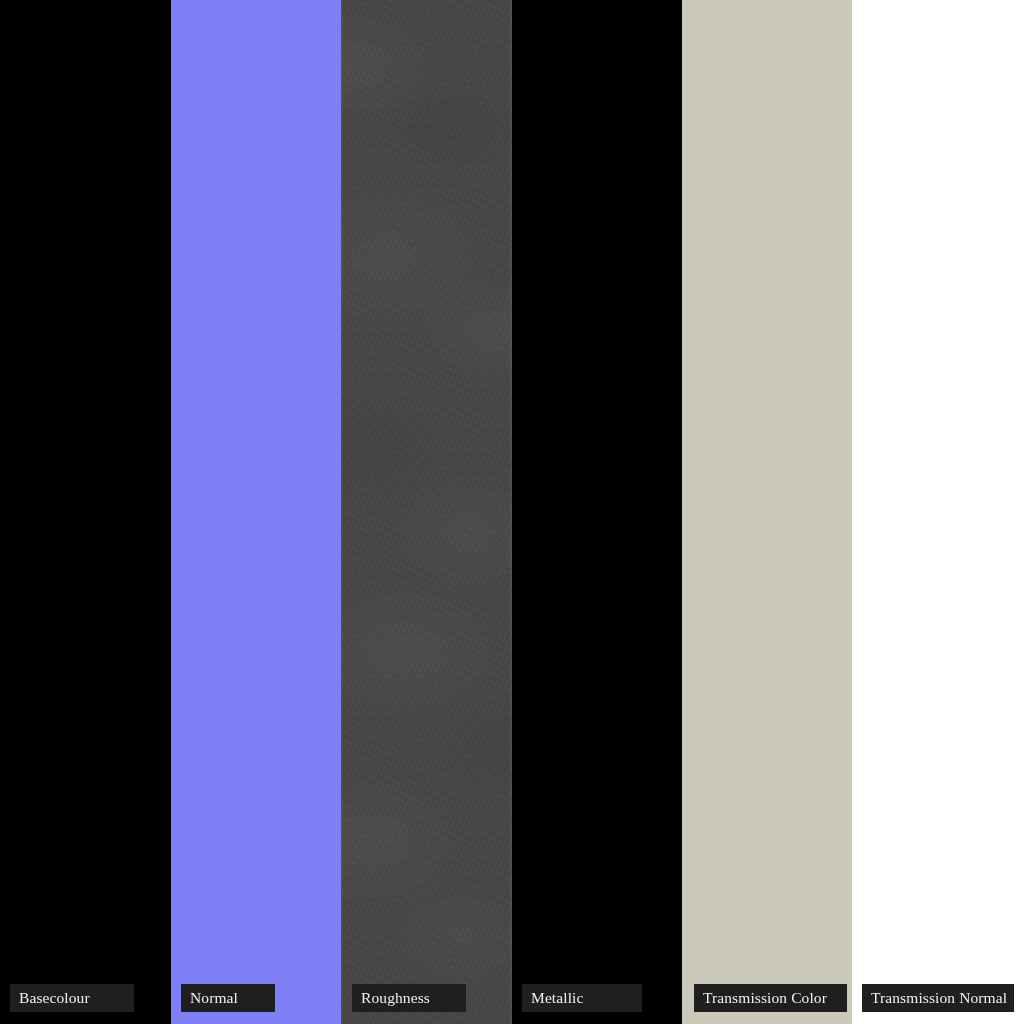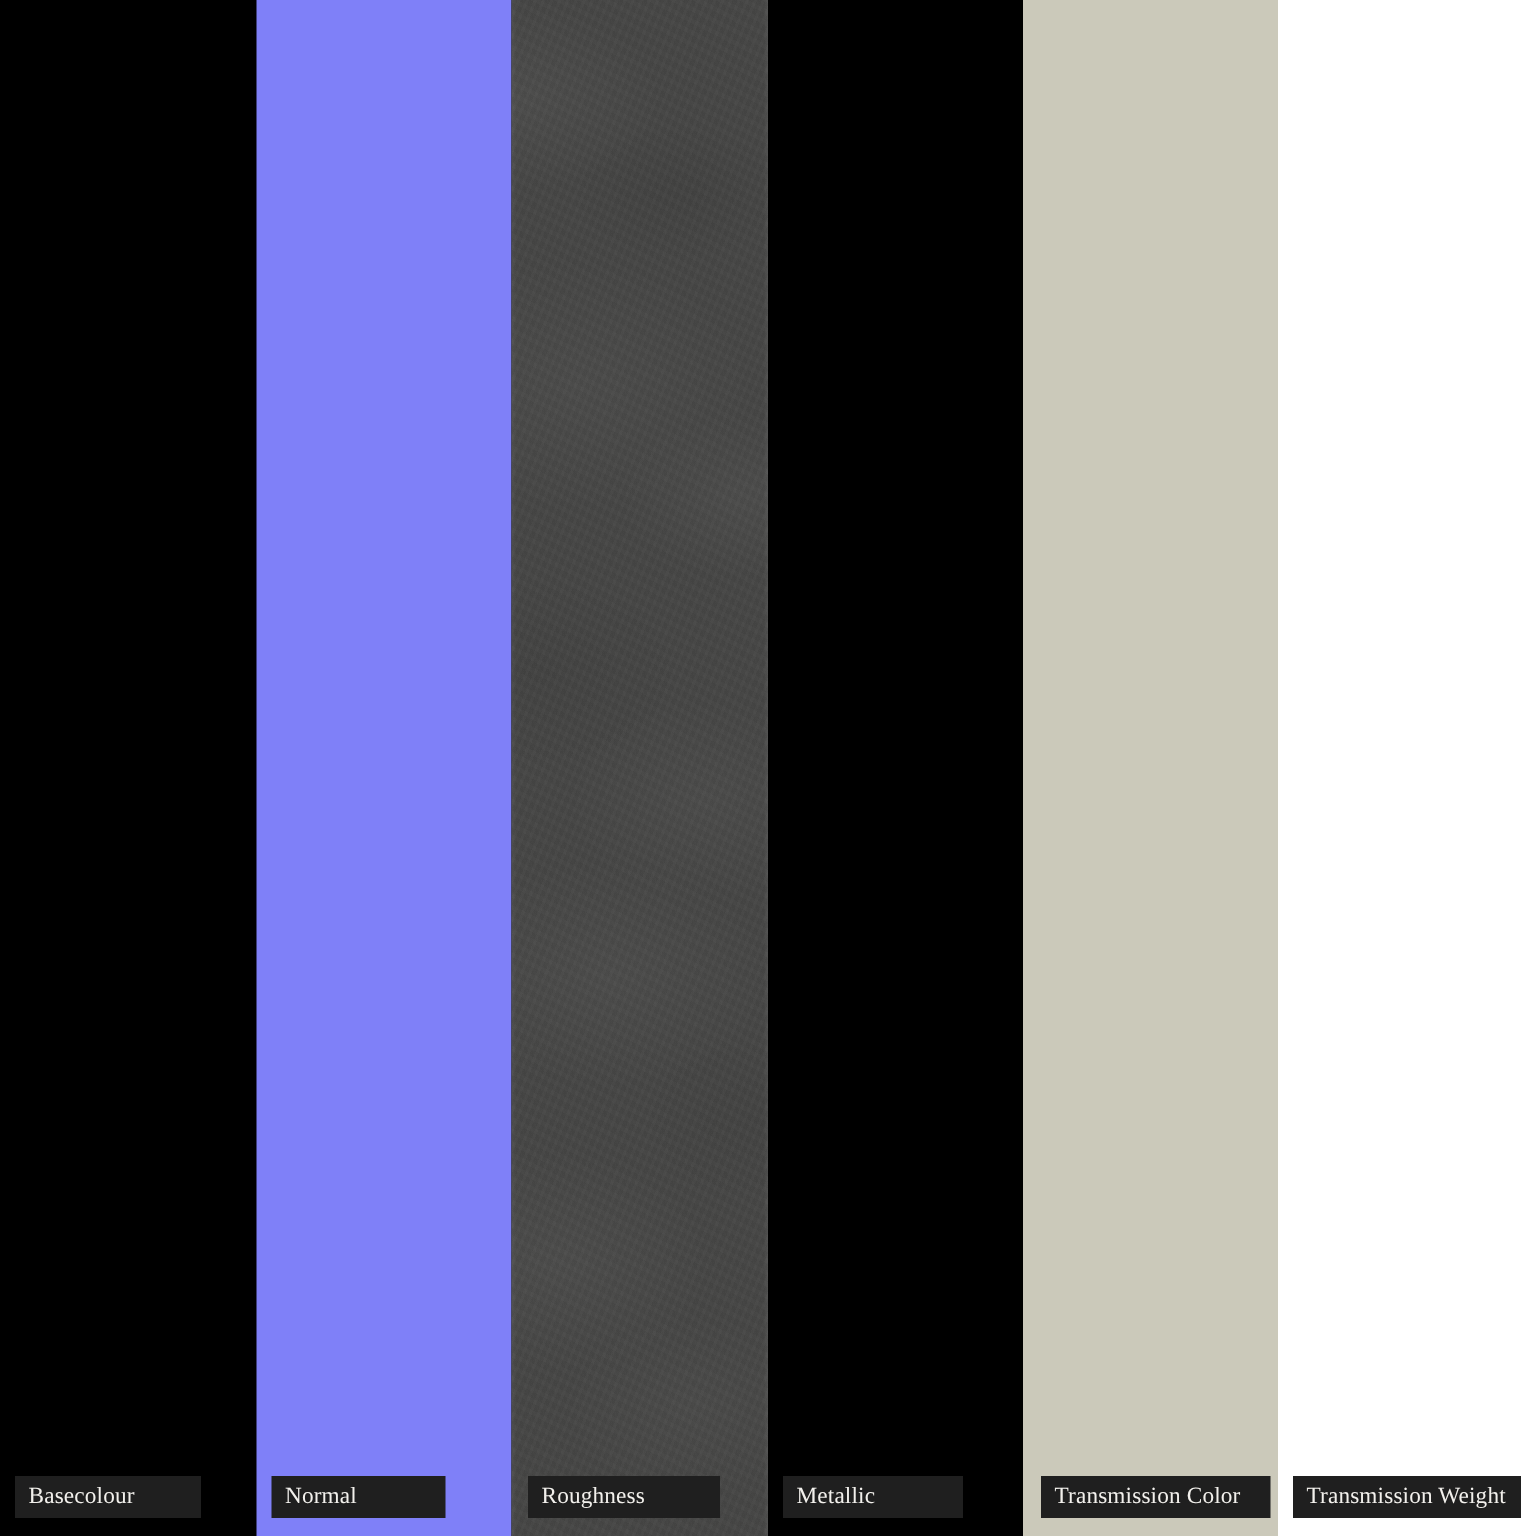--- a/index.html
+++ b/index.html
@@ -84,33 +84,33 @@
   <div class="channel" style="left:512px; width:170px; background:#000000;"></div>
 
   <div class="channel" style="left:682px; width:170px; background:#cbc9ba;"></div>
 
   <div class="channel" style="left:852px; width:172px; background:#ffffff;"></div>
 
   <div class="label-box" style="left:10px; bottom:12px; width:124px;">
     <span class="label-text">Basecolour</span>
   </div>
 
-  <div class="label-box" style="left:181px; bottom:12px; width:116px;">
+  <div class="label-box" style="left:181px; bottom:12px; width:94px;">
     <span class="label-text">Normal</span>
   </div>
 
-  <div class="label-box" style="left:352px; bottom:12px; width:128px;">
+  <div class="label-box" style="left:352px; bottom:12px; width:114px;">
     <span class="label-text">Roughness</span>
   </div>
 
   <div class="label-box" style="left:522px; bottom:12px; width:120px;">
     <span class="label-text">Metallic</span>
   </div>
 
   <div class="label-box" style="left:694px; bottom:12px; width:153px;">
     <span class="label-text">Transmission Color</span>
   </div>
 
   <div class="label-box" style="left:862px; bottom:12px; width:152px;">
-    <span class="label-text">Transmission Weight</span>
+    <span class="label-text">Transmission Normal</span>
   </div>
 
 </div>
 
 </body></html>

